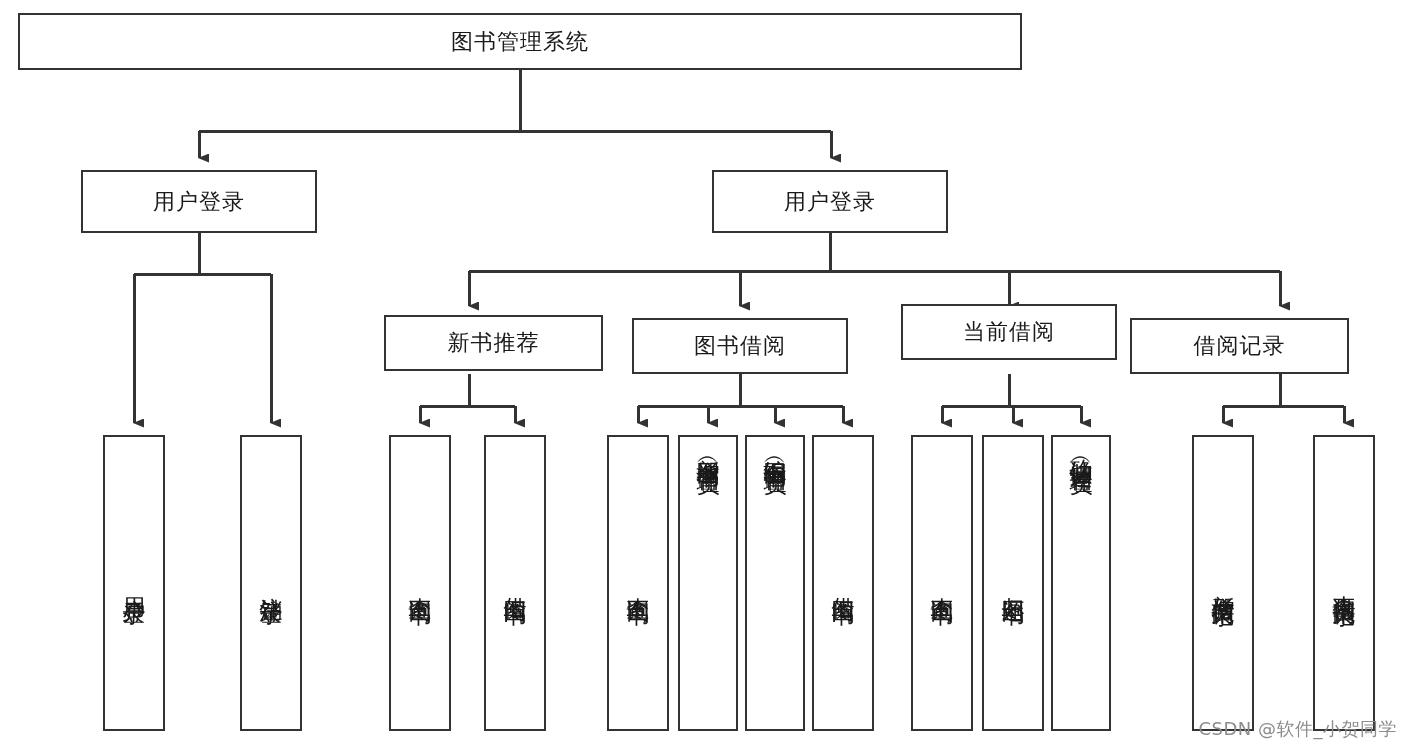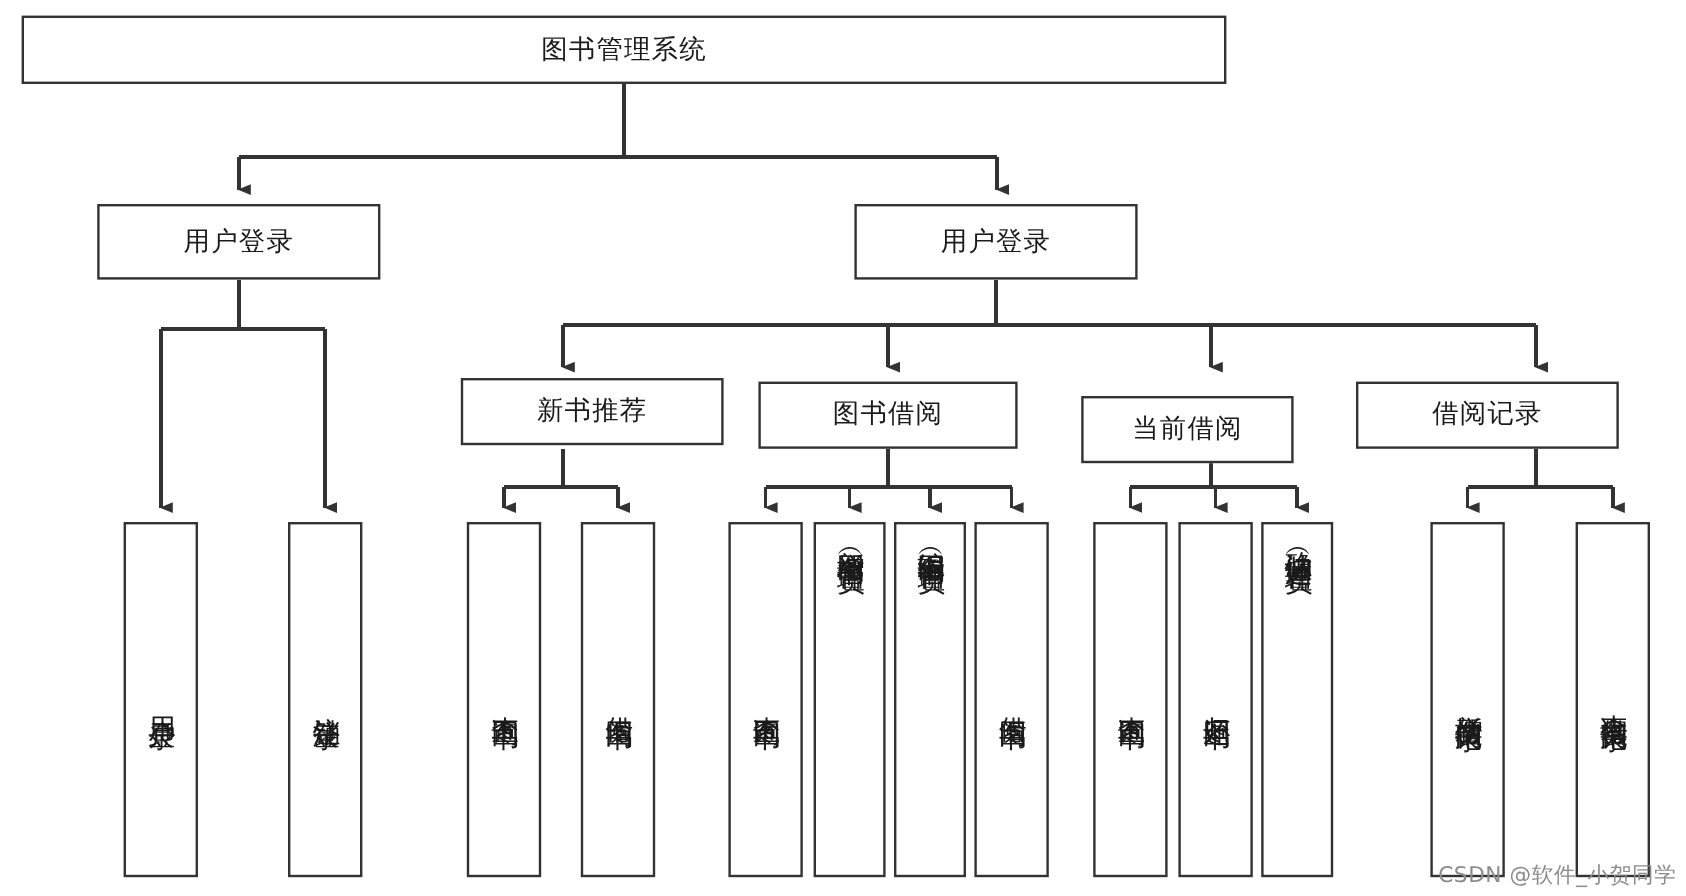--- a/index.html
+++ b/index.html
@@ -139,21 +139,21 @@
   <div class="node-box horiz" id="node-l2-1" style="left: 712px; top: 170px; width: 236px; height: 63px;">
     <span class="node-label-h">用户登录</span>
   </div>
 
   <div class="node-box horiz" id="node-l3-0" style="left: 360px; top: 315px; width: 219px; height: 56px; margin-left: 24px;">
     <span class="node-label-h">新书推荐</span>
   </div>
   <div class="node-box horiz" id="node-l3-1" style="left: 632px; top: 318px; width: 216px; height: 56px;">
     <span class="node-label-h">图书借阅</span>
   </div>
-  <div class="node-box horiz" id="node-l3-2" style="left: 901px; top: 330px; width: 177px; height: 56px;">
+  <div class="node-box horiz" id="node-l3-2" style="left: 901px; top: 304px; width: 216px; height: 56px;">
     <span class="node-label-h">当前借阅</span>
   </div>
   <div class="node-box horiz" id="node-l3-3" style="left: 1130px; top: 318px; width: 219px; height: 56px;">
     <span class="node-label-h">借阅记录</span>
   </div>
 
   <div class="node-box vert centered" id="node-leaf-0" style="left: 103px; top: 435px; width: 62px; height: 296px;">
     <span class="node-label-v">用户登录</span>
   </div>
   <div class="node-box vert centered" id="node-leaf-1" style="left: 240px; top: 435px; width: 62px; height: 296px;">

